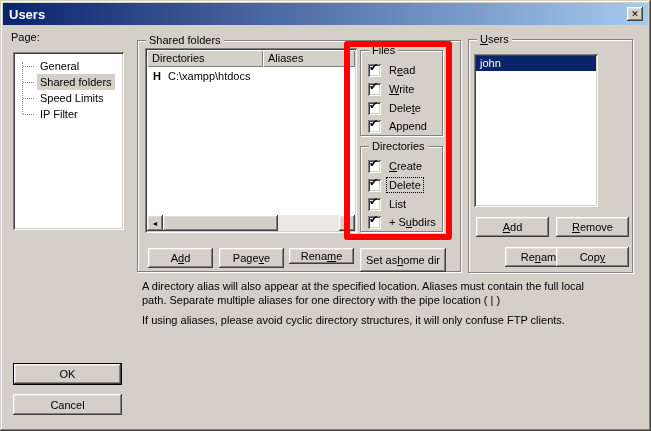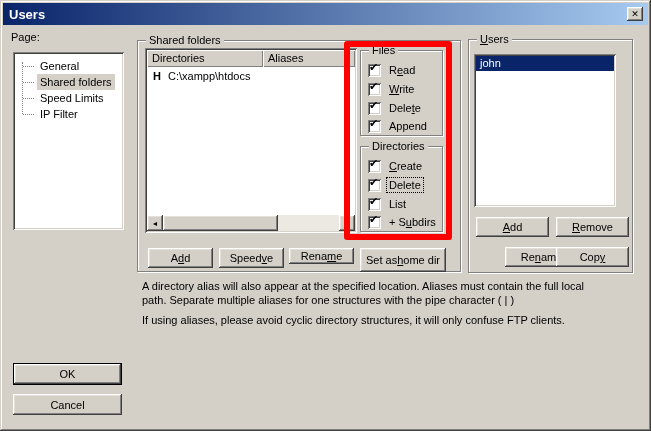--- a/index.html
+++ b/index.html
@@ -61,21 +61,21 @@
   
   .cb-row { position:absolute; left:7px; height:16px; display:flex; align-items:center; }
   .cb-box { position:relative; width:13px; height:13px; background:#fff; flex:0 0 13px;
             box-shadow: inset 1px 1px 0 #808080, inset -1px -1px 0 #fff,
                         inset 2px 2px 0 #404040, inset -2px -2px 0 #d4d0c8; }
   .cb-check { position:absolute; left:1px; top:-3px; font-size:11px; font-weight:bold; }
   .cb-label { margin-left:6px; padding:1px 2px; white-space:nowrap; }
   .cb-label.focus-rect { outline:1px dotted #000; }
 
   
-  .users-list { position:absolute; left:5px; top:14px; width:142px; height:153px; }
+  .users-list { position:absolute; left:5px; top:14px; width:124px; height:153px; }
   .user-row { position:absolute; left:2px; top:2px; right:2px; height:15px; line-height:15px; padding-left:4px; }
   .user-row.selected { background:#0a246a; color:#fff; }
 
   .desc-line { position:absolute; left:142px; white-space:nowrap; }
 
   .red-annotation { position:absolute; left:344px; top:41px; width:108px; height:199px;
                     border:6px solid #ff0000; border-radius:3px; z-index:50; pointer-events:none; }
 </style>
 </head>
 <body>
@@ -132,21 +132,21 @@
         </div>
       </div>
     </div>
 
     <div class="btn raised" style="left:10px; top:207px; width:65px; height:20px;">
       <span>A</span>
         <u>d</u>
         <span>d</span>
     </div>
     <div class="btn raised" style="left:81px; top:207px; width:65px; height:20px;">
-      <span>Speed</span>
+      <span>Page</span>
         <u>v</u>
         <span>e</span>
     </div>
     <div class="btn raised" style="left:151px; top:207px; width:65px; height:16px;">
       <span>Rena</span>
         <u>m</u>
         <span>e</span>
     </div>
     <div class="btn raised" style="left:222px; top:207px; width:86px; height:24px;">
       <span>Set as </span>
@@ -232,21 +232,21 @@
         <span>ame</span>
     </div>
     <div class="btn raised" style="left:87px; top:207px; width:73px; height:20px;">
       <span>Cop</span>
         <u>y</u>
         <span></span>
     </div>
   </div>
 
   <div class="desc-line" style="top:280px">A directory alias will also appear at the specified location. Aliases must contain the full local</div>
-  <div class="desc-line" style="top:294px">path. Separate multiple aliases for one structures with the pipe character ( | )</div>
+  <div class="desc-line" style="top:294px">path. Separate multiple aliases for one directory with the pipe location ( | )</div>
   <div class="desc-line" style="top:314px">If using aliases, please avoid cyclic directory structures, it will only confuse FTP clients.</div>
 
   <div class="btn raised default" style="left:13px; top:363px; width:109px; height:22px;">
     <span>OK</span>
   </div>
   <div class="btn raised" style="left:13px; top:394px; width:109px; height:21px;">
     <span>Cancel</span>
   </div>
 
   <div class="red-annotation"></div>

